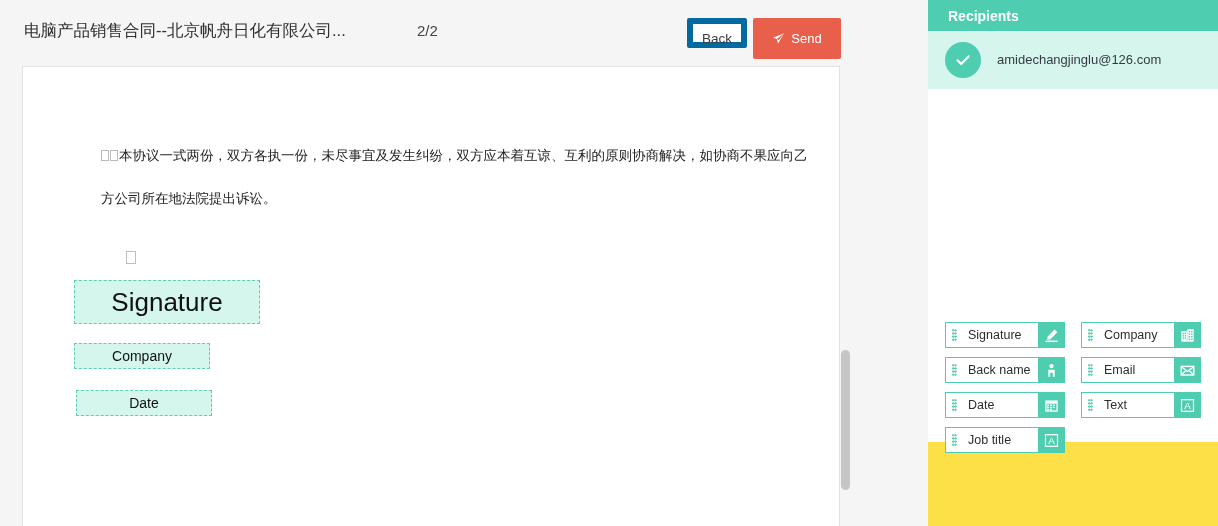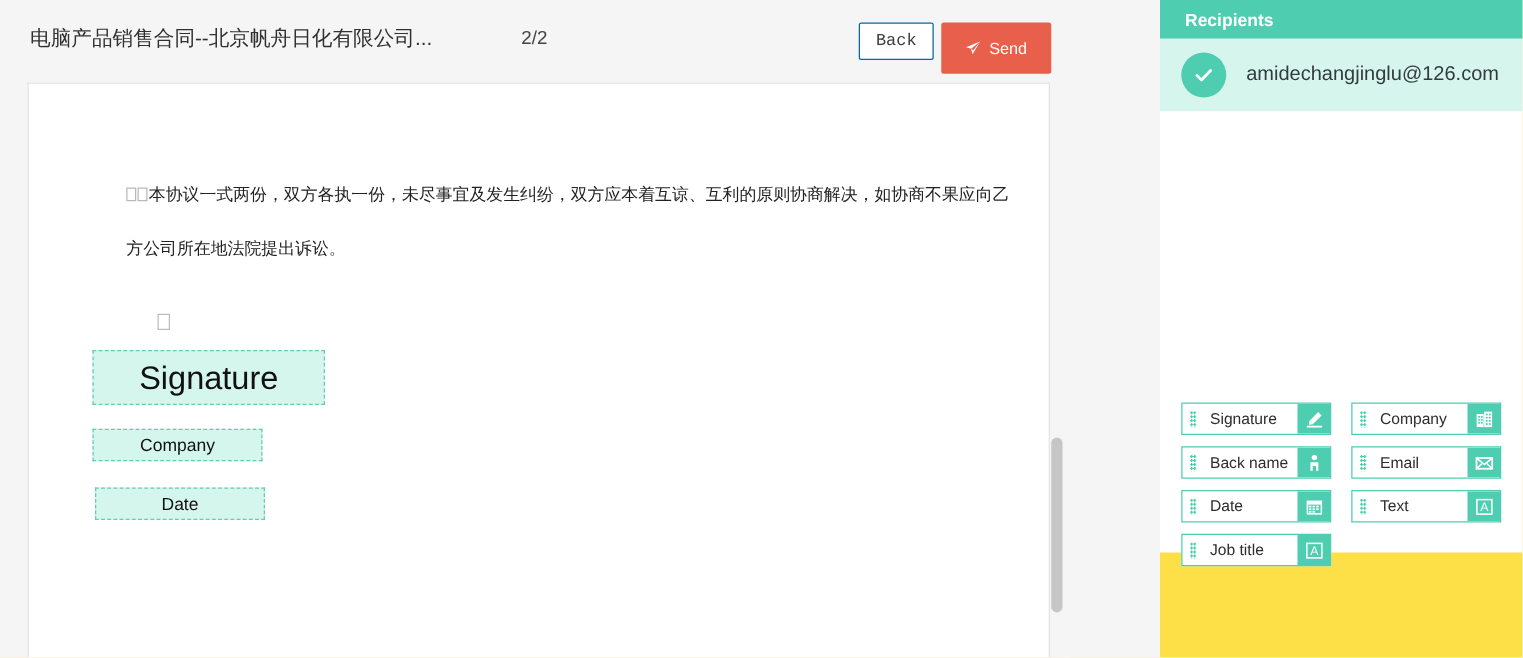--- a/index.html
+++ b/index.html
@@ -54,29 +54,29 @@
     font-size: 15px;
     color: #444444;
   }
   #back-button {
     position: absolute;
     left: 687px;
     top: 18px;
     width: 60px;
     height: 30px;
     background: #ffffff;
-    border: 1px solid #0369a1;
+    border: 6px solid #0369a1;
     border-radius: 2px;
     font-size: 13.5px;
     color: #3c3c3c;
     line-height: 30px;
     text-align: center;
     cursor: pointer;
     box-sizing: border-box;
-    font-family: Liberation Mono, monospace;
+    font-family: Liberation Sans, sans-serif;
     padding: 0;
   }
   #send-button {
     position: absolute;
     left: 753px;
     top: 18px;
     width: 88px;
     height: 41px;
     background: #e8604c;
     border: none;
@@ -239,21 +239,21 @@
   #recipient-text {
     margin-left: 16px;
     line-height: 1.25;
   }
   #recipient-name {
     font-size: 13.5px;
     font-weight: bold;
     color: #2f3b44;
   }
   #recipient-email {
-    font-size: 16px;
+    font-size: 13px;
     color: #333b42;
   }
 
   #fields-panel {
     position: absolute;
     left: 0;
     top: 308px;
     width: 290px;
   }
   #fields-grid {

